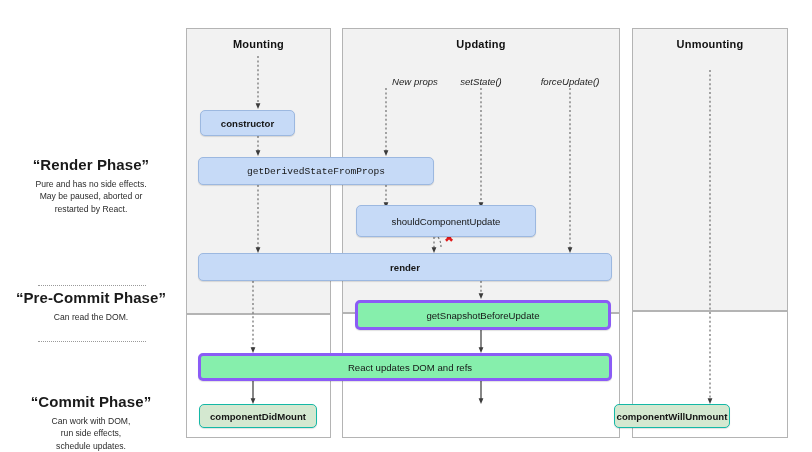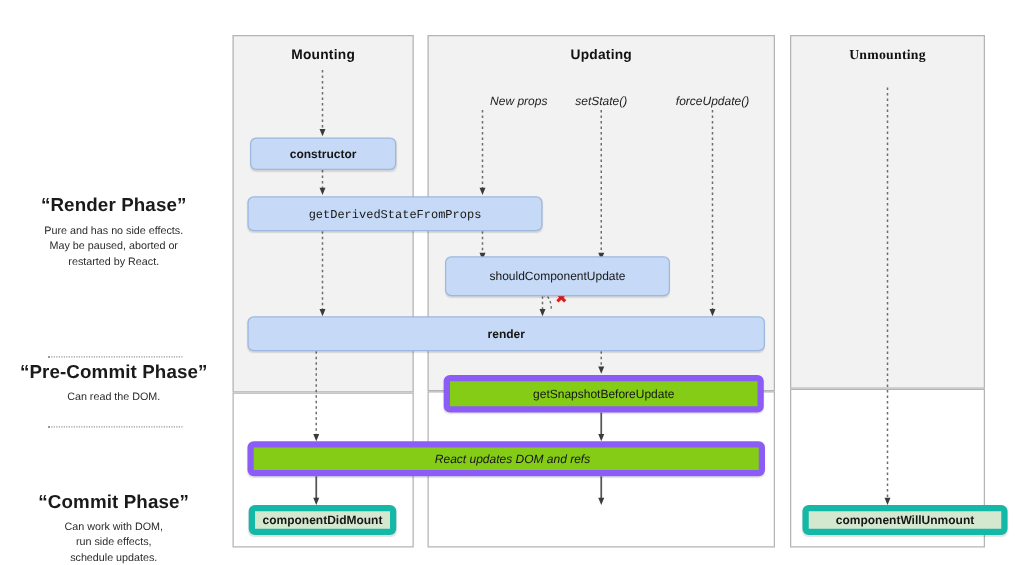--- a/index.html
+++ b/index.html
@@ -52,24 +52,24 @@
   
   .node{
     position:absolute;box-sizing:border-box;
     border-radius:5px;
     display:flex;align-items:center;justify-content:center;
     font-size:9.6px;color:#161616;
     text-align:center;white-space:nowrap;
     box-shadow:0 1px 1px rgba(0,0,0,.12);
   }
   .node.blue{background:#c6daf7;border:1px solid #9cb8e0;}
-  .node.yellow{background:#84cc16;border:5px solid #8b5cf6;}
-  .node.green{background:#d4e8d0;border:5px solid #14b8a6;}
+  .node.yellow{background:#86efac;border:3px solid #8b5cf6;}
+  .node.green{background:#d4e8d0;border:1px solid #14b8a6;}
   .node.bold{font-weight:bold;}
-  .node.italic{font-style:italic;padding-left:10px;}
+  .node.italic{padding-left:10px;}
 
   
   .conn{position:absolute;}
 
   .xmark{
     position:absolute;
     font-size:12px;font-weight:bold;color:#e01b1b;
     line-height:12px;
     font-family:"DejaVu Sans", sans-serif;
   }
@@ -108,21 +108,21 @@
   <div class="panel gray" style="left:186px;top:28px;width:145px;height:286px;">
     <div class="panel-title">Mounting</div>
   </div>
   <div class="panel white" style="left:186px;top:314px;width:145px;height:124px;"></div>
 
   <div class="panel gray" style="left:342px;top:28px;width:278px;height:285px;">
     <div class="panel-title">Updating</div>
   </div>
   <div class="panel white" style="left:342px;top:313px;width:278px;height:125px;"></div>
 
-  <div class="panel gray" style="left:632px;top:28px;width:156px;height:283px;font-family:Liberation Serif, serif;">
+  <div class="panel gray" style="left:632px;top:28px;width:156px;height:283px;">
     <div class="panel-title">Unmounting</div>
   </div>
   <div class="panel white" style="left:632px;top:311px;width:156px;height:127px;"></div>
 
   <svg class="conn" style="left:0;top:0;width:812px;height:452px;" viewBox="0 0 812 452">
     <defs>
       <marker id="arrowDot" markerWidth="7" markerHeight="7" refX="3.2" refY="3.2" orient="auto" markerUnits="userSpaceOnUse">
         <path d="M0.4,0.8 L6.2,3.2 L0.4,5.6 z" fill="#3b3b3b"></path>
       </marker>
       <marker id="arrowSolid" markerWidth="7" markerHeight="7" refX="3.2" refY="3.2" orient="auto" markerUnits="userSpaceOnUse">
@@ -160,30 +160,30 @@
 
     <line x1="710" y1="70" x2="710" y2="401" stroke="#6d6d6d" stroke-width="1.2" stroke-dasharray="2,2.4" marker-end="url(#arrowDot)"></line>
   </svg>
 
   <div class="xmark" style="left:444px;top:232px;">✖</div>
 
   <div class="trigger" style="left:344px;top:76px;width:84px;padding-left:29px;">New props</div>
   <div class="trigger" style="left:439px;top:76px;width:84px;">setState()</div>
   <div class="trigger" style="left:522px;top:76px;width:96px;">forceUpdate()</div>
 
-  <div class="node blue bold" style="left:200px;top:110px;width:117px;height:26px;">constructor</div>
+  <div class="node blue bold" style="left:200px;top:110px;width:95px;height:26px;">constructor</div>
 
   <div class="node blue" style="left:198px;top:157px;width:236px;height:28px;font-family:Liberation Mono, monospace;">getDerivedStateFromProps</div>
 
   <div class="node blue" style="left:356px;top:205px;width:180px;height:32px;">shouldComponentUpdate</div>
 
   <div class="node blue bold" style="left:198px;top:253px;width:414px;height:28px;">render</div>
 
   <div class="node yellow" style="left:355px;top:300px;width:256px;height:30px;">getSnapshotBeforeUpdate</div>
 
   <div class="node yellow italic" style="left:198px;top:353px;width:414px;height:28px;">React updates DOM and refs</div>
 
   <div class="node green bold" style="left:199px;top:404px;width:118px;height:24px;">componentDidMount</div>
 
 
-  <div class="node green bold" style="left:642px;top:404px;width:164px;height:24px;">componentWillUnmount</div>
+  <div class="node green bold" style="left:614px;top:404px;width:116px;height:24px;">componentWillUnmount</div>
 
 </div>
 
 </body></html>

